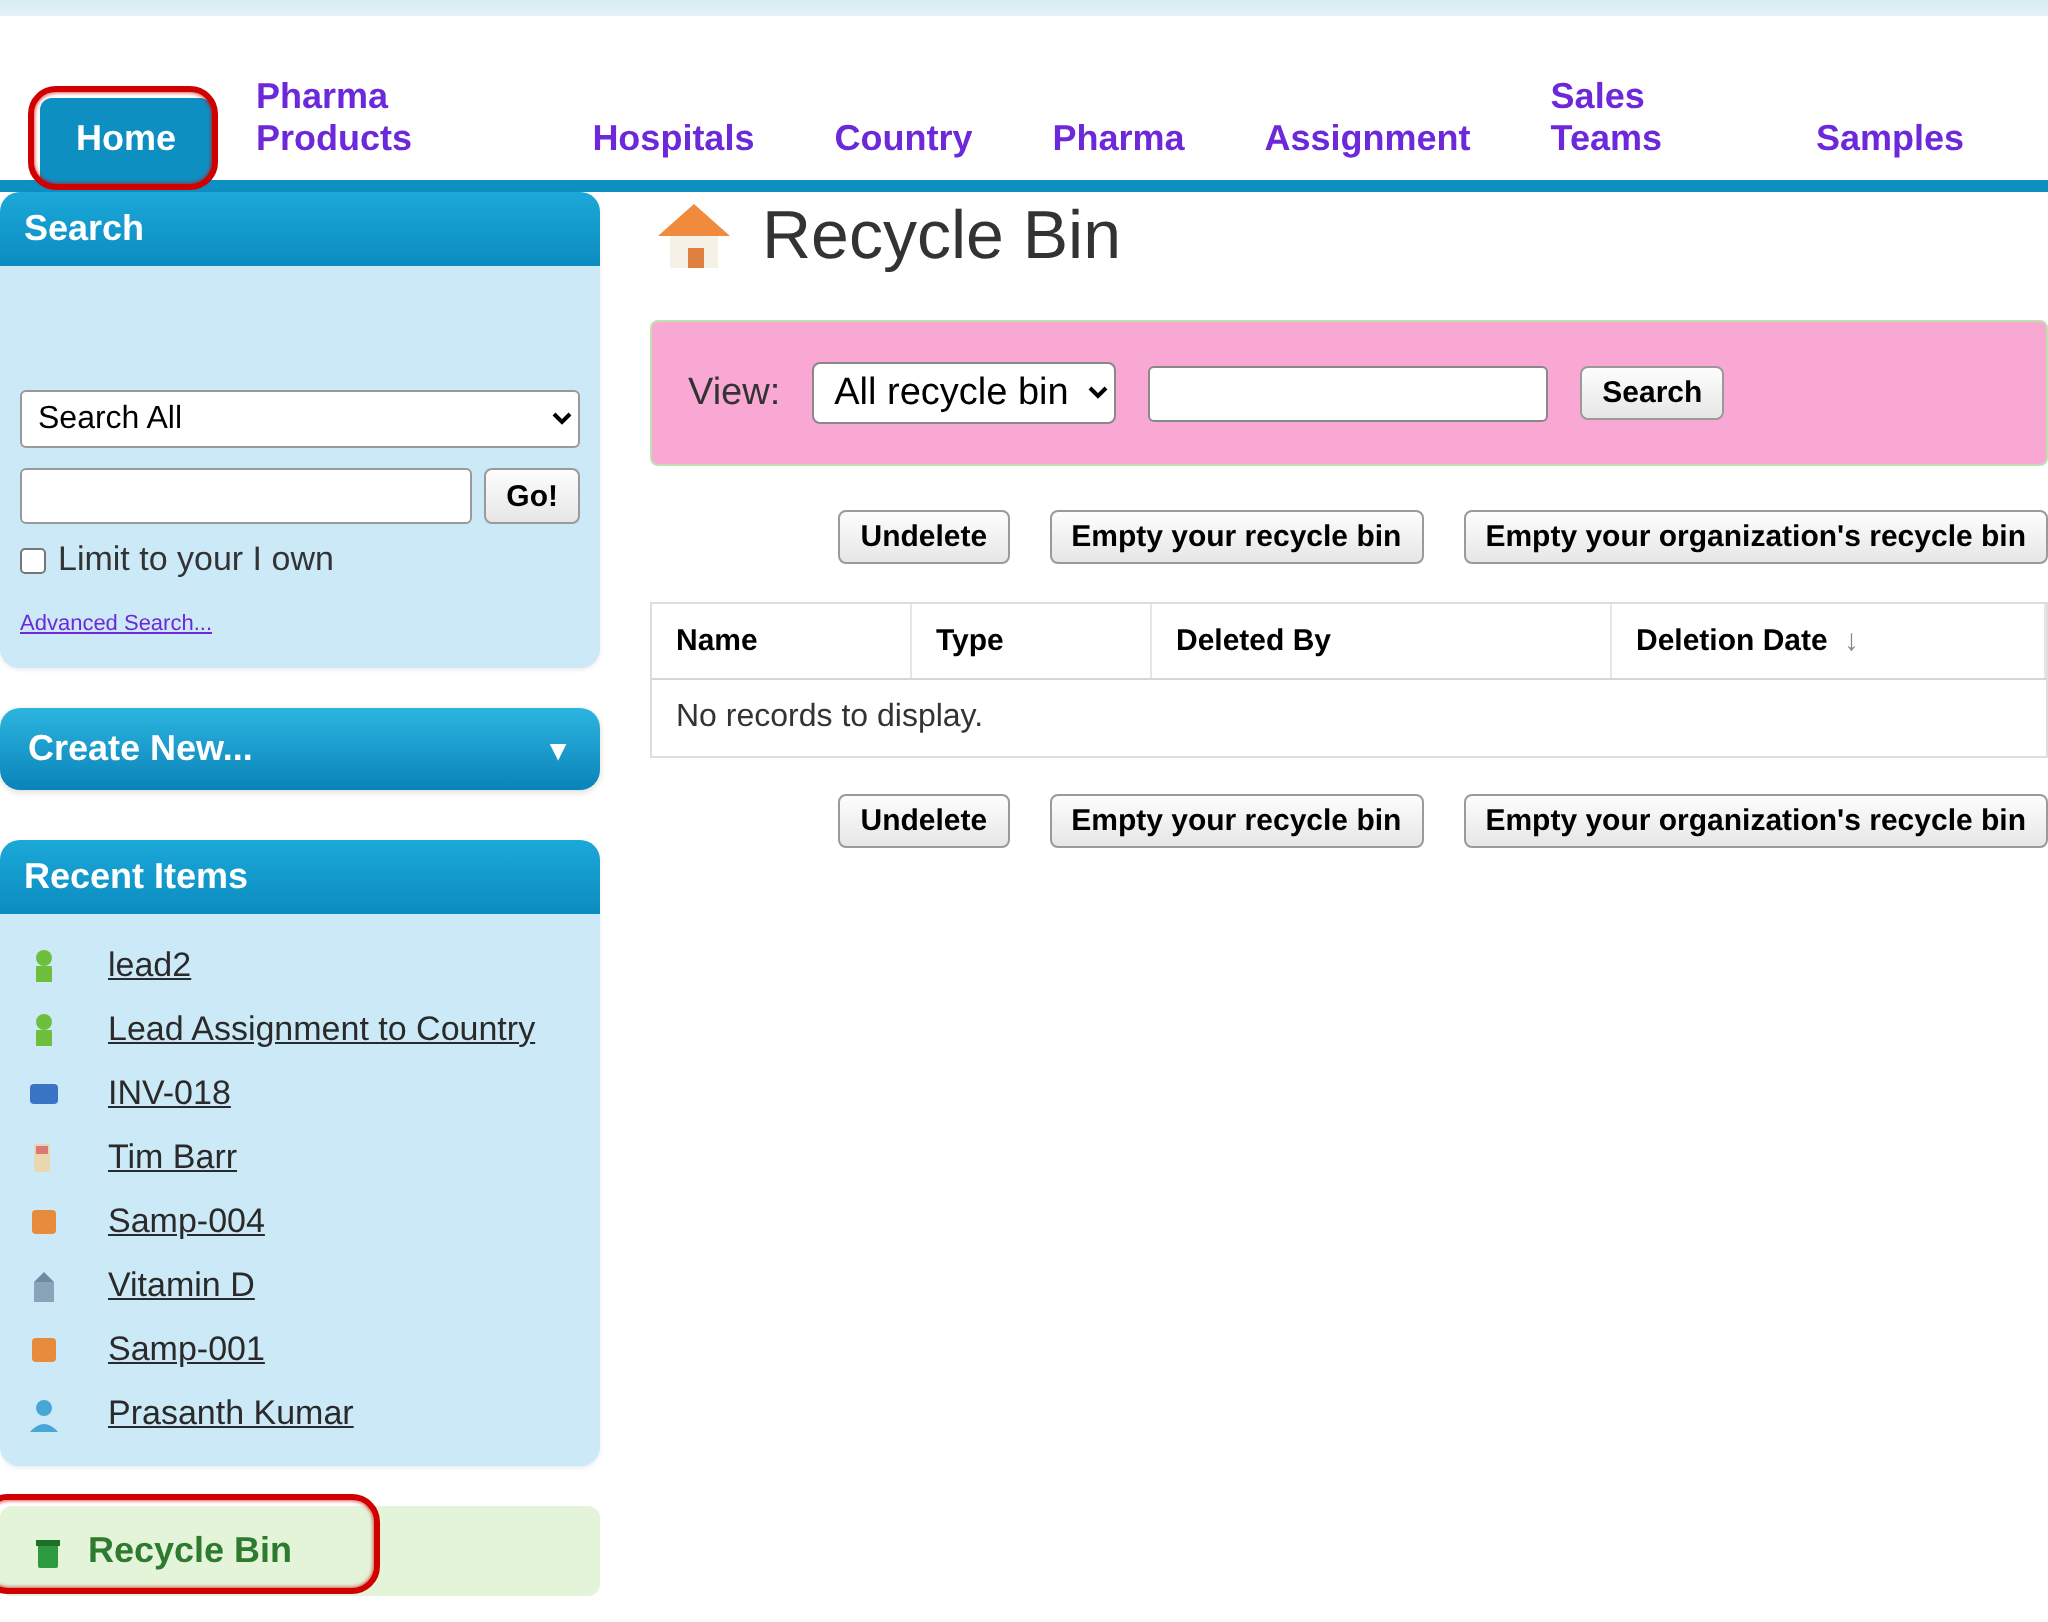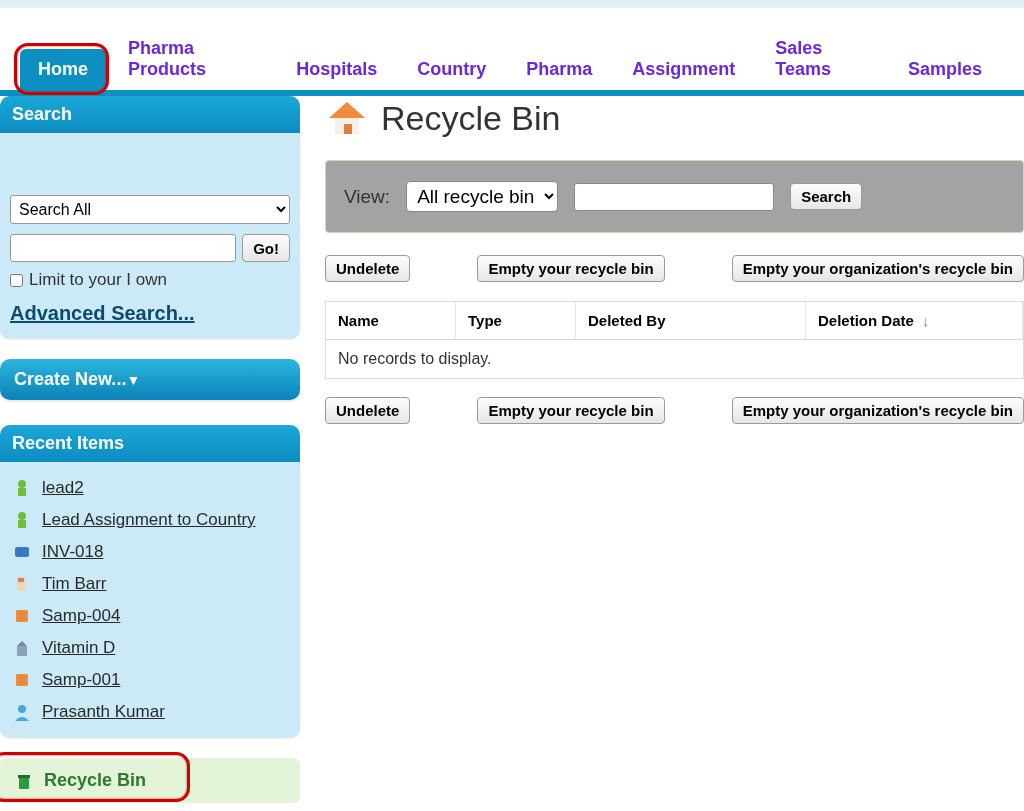--- a/index.html
+++ b/index.html
@@ -77,39 +77,39 @@
   .btn {
     background: linear-gradient(#fdfdfd, #e6e6e6);
     border: 1px solid #9a9a9a;
     border-radius: 4px;
     padding: 4px 10px;
     font-size: 15px;
     font-weight: bold;
     cursor: pointer;
   }
   .checkbox-row { font-size: 17px; color: #333; display: flex; align-items: center; gap: 6px; margin: 6px 0 12px 0; }
-  .adv-link { font-size: 20px; color: #0c4a6e; text-decoration: underline; cursor: pointer; font-weight: bold; }
+  .adv-link { font-size: 11px; color: #6d28d9; text-decoration: underline; cursor: pointer; }
   .create-new {
     background: linear-gradient(#2cb5e0, #0a83b8);
     color: #fff;
     font-weight: bold;
     font-size: 18px;
     padding: 10px 14px;
     border-radius: 10px;
     display: flex;
-    justify-content: flex-start;
+    justify-content: space-between;
     align-items: center;
     cursor: pointer;
     margin-bottom: 25px;
     box-shadow: 0 1px 3px rgba(0,0,0,.15);
   }
   .create-new .caret { font-size: 14px; }
   .recent-list { background: #cbe9f6; padding: 10px 8px; }
   .recent-item {
-    display: flex; align-items: flex-start; gap: 10px;
+    display: flex; align-items: flex-start; gap: 22px;
     padding: 6px 4px;
     font-size: 17px;
   }
   .recent-item a { color: #2a2a2a; text-decoration: underline; cursor: pointer; }
   .ricon { width: 20px; height: 20px; flex-shrink: 0; display: flex; align-items: center; justify-content: center; }
   .recycle-link-box {
     background: #e3f4d8;
     border-radius: 6px;
     padding: 12px 14px;
     display: flex;
@@ -121,40 +121,40 @@
     cursor: pointer;
     position: relative;
   }
   .annot-recycle {
     top: -6px; left: -10px; width: 200px; height: 50px;
   }
   .page-title-row { display: flex; align-items: center; gap: 12px; margin-bottom: 20px; }
   .page-title { font-size: 34px; color: #333; font-weight: normal; }
   .house-icon { width: 44px; height: 44px; }
   .view-panel {
-    background: #a3a3a3;
+    background: #f9a8d4;
     border: 1px solid #bfe0b0;
     border-radius: 4px;
     padding: 20px 18px;
     display: flex;
     align-items: center;
     gap: 16px;
     margin-bottom: 22px;
   }
   .view-panel label { font-size: 19px; color: #333; }
   .view-select {
     font-size: 19px; padding: 3px 6px;
     border: 1px solid #888; border-radius: 4px; background: #fff;
   }
   .view-input {
     width: 200px; padding: 3px 6px; font-size: 17px;
     border: 1px solid #888; border-radius: 3px; background: #fff;
   }
   .action-row {
-    display: flex; gap: 8px; justify-content: space-between; margin: 8px 0 16px 0;
+    display: flex; gap: 20px; justify-content: flex-end; margin: 8px 0 16px 0;
     overflow: hidden;
   }
   .table-wrap {
     border: 1px solid #ddd;
     overflow: hidden;
     margin-top: 19px;
   }
   .tbl-head {
     display: flex;
     background: #fff;

